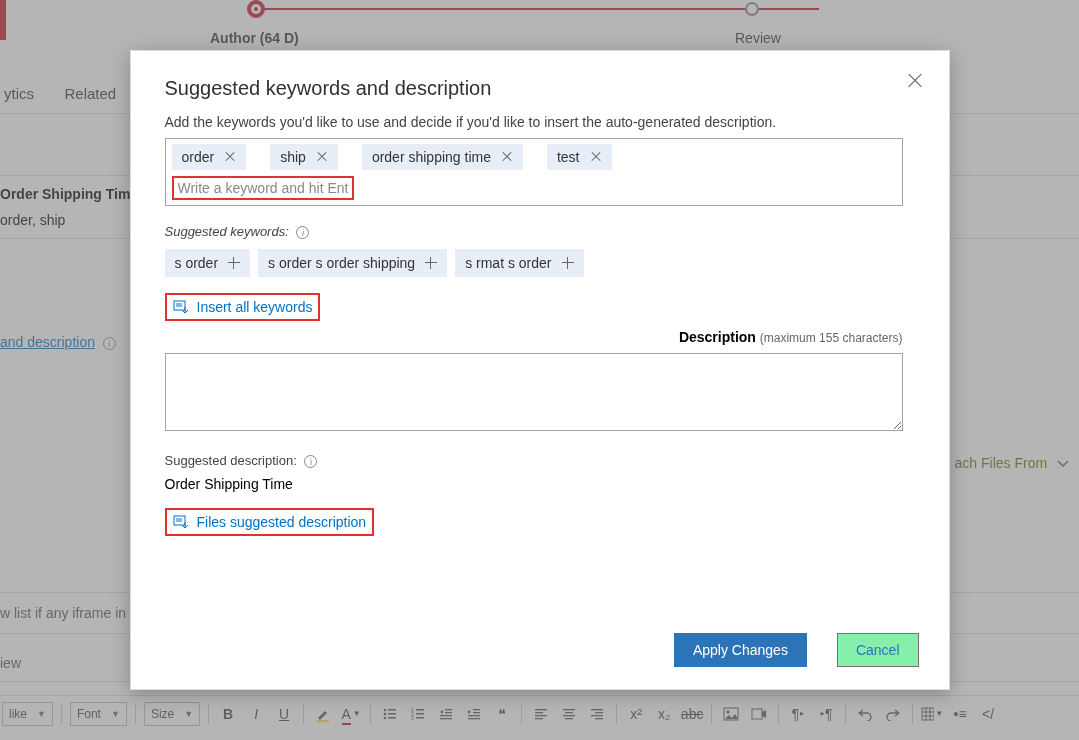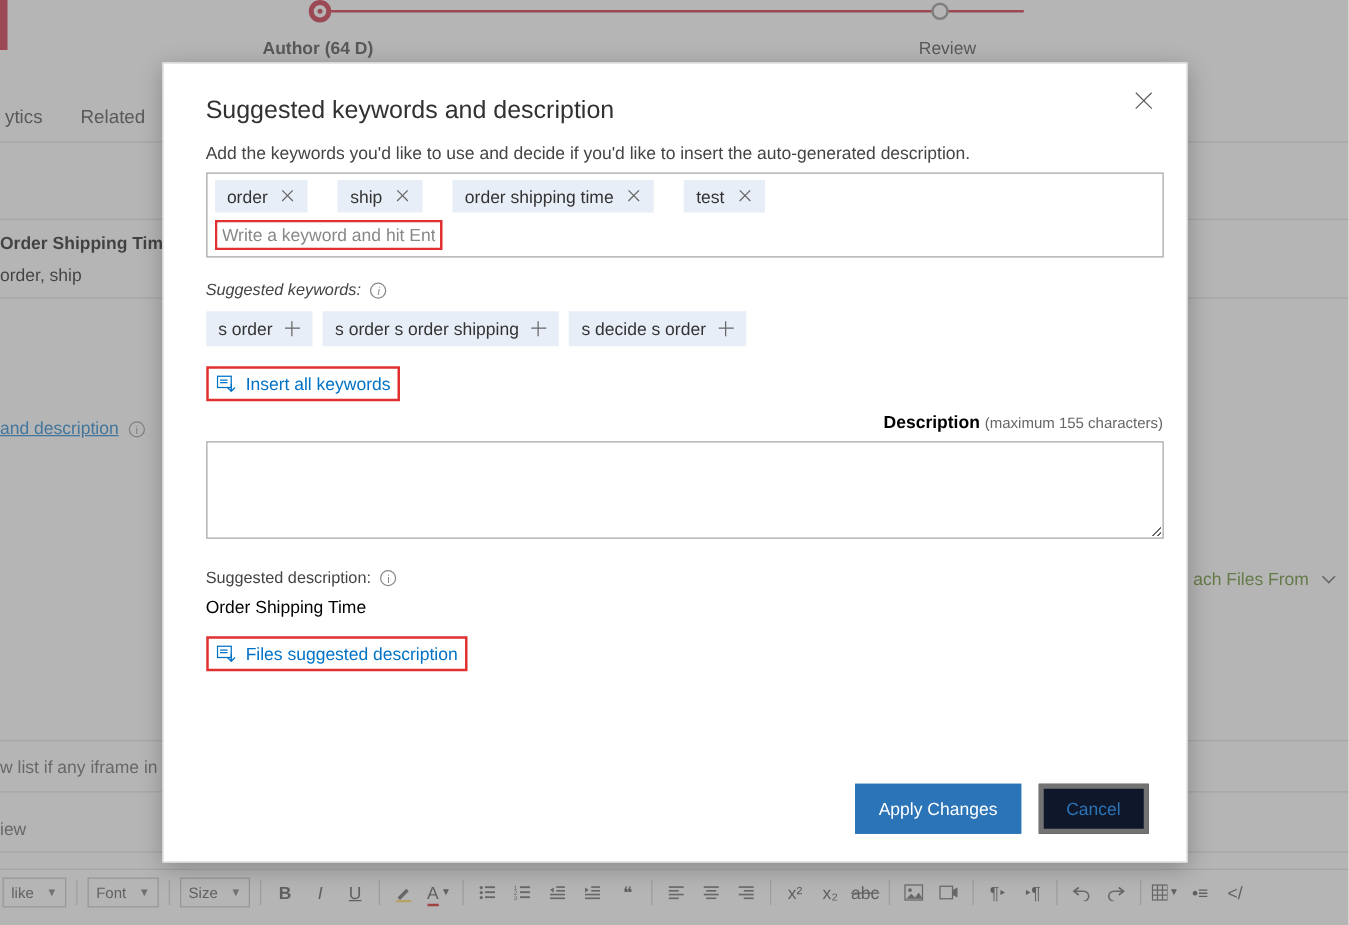--- a/index.html
+++ b/index.html
@@ -39,21 +39,21 @@
 
   
   .editor-toolbar{ position:absolute; top:695px; left:0; right:0; height:36px; display:flex; align-items:center; gap:6px; padding:0 2px; border-top:1px solid #ddd;}
   .tb-drop{ border:1px solid #bbb; height:24px; display:inline-flex; align-items:center; padding:0 6px; font-size:12px; color:#444; background:#fff;}
   .tb-drop .tri{ margin-left:10px; font-size:9px; color:#666;}
   .tb-ic{ width:22px; height:22px; display:inline-flex; align-items:center; justify-content:center; font-size:14px; color:#444; cursor:pointer;}
   .tb-sep{ width:1px; height:20px; background:#ccc; margin:0 2px;}
 
   
   .overlay{ position:absolute; inset:0; background:rgba(120,120,120,0.55); display:flex; align-items:flex-start; justify-content:center;}
-  .modal{ margin-top:50px; width:820px; min-height:640px; background:#fff; border:1px solid #ddd; box-shadow:0 4px 18px rgba(0,0,0,0.25); padding:26px 18px 24px 34px; position:relative;}
+  .modal{ margin-top:50px; width:820px; min-height:640px; background:#fff; border:1px solid #ddd; box-shadow:0 4px 18px rgba(0,0,0,0.25); padding:26px 46px 24px 34px; position:relative;}
   .modal h2{ font-weight:400; font-size:20px; color:#323130;}
   .close-x{ position:absolute; top:20px; right:24px; width:20px; height:20px; cursor:pointer;}
   .close-x::before,.close-x::after{content:"";position:absolute;top:9px;left:1px;width:18px;height:1.2px;background:#605e5c;}
   .close-x::before{transform:rotate(45deg);} .close-x::after{transform:rotate(-45deg);}
   .subtitle{ font-size:14px; color:#444; margin-top:14px;}
 
   .sect-label{ font-weight:600; font-size:14px; margin-top:22px;}
   .sect-label .mut{ font-weight:400; font-size:12px; color:#666;}
 
   .kw-box{ border:1px solid #a6a6a6; margin-top:8px; padding:5px 6px;}
@@ -76,24 +76,24 @@
 
   .insert-link{ margin-top:16px; display:inline-flex; align-items:center; border:2px solid #e03030; padding:4px 6px; font-size:14px; color:#0072c6; cursor:pointer;}
   .insert-ic{ width:16px; height:14px; margin-right:8px; position:relative;}
   .insert-ic svg{display:block;}
 
   .desc-box{ width:100%; height:78px; border:1px solid #a6a6a6; margin-top:8px; resize:both; padding:6px; font-size:14px; font-family:inherit;}
 
   .sug-desc-lbl{ margin-top:18px; font-size:13px; color:#444;}
   .sug-desc-val{ margin-top:8px; font-size:14px;}
 
-  .btn-row{ position:absolute; bottom:22px; right:30px; display:flex; gap:14px;}
+  .btn-row{ position:absolute; bottom:22px; right:30px; display:flex; gap:30px;}
   .btn{ padding:8px 18px; font-size:14px; cursor:pointer;}
   .btn-primary{ background:#2b74b8; color:#fff; border:1px solid #2b74b8;}
-  .btn-secondary{ background:#0f172a; color:#2b74b8; border:4px solid #737373;}
+  .btn-secondary{ background:#86efac; color:#2b74b8; border:1px solid #737373;}
 
 </style>
 </head>
 <body>
 
 <div class="bg-page">
   <div class="red-strip"></div>
   <div class="progress-bar">
     <div class="progress-track"></div>
     <div class="progress-dot author-dot"></div>
@@ -322,21 +322,21 @@
     <div class="sug-tags">
       <span class="sug-tag">
           <span>s order</span>
           <span class="plus"></span>
         </span>
       <span class="sug-tag">
           <span>s order s order shipping</span>
           <span class="plus"></span>
         </span>
       <span class="sug-tag">
-          <span>s decide s order</span>
+          <span>s rmat s order</span>
           <span class="plus"></span>
         </span>
     </div>
 
     <div class="insert-link">
       <span class="insert-ic">
         <svg width="16" height="14">
             <rect x="1" y="1" width="11" height="9" fill="none" stroke="#0072c6"></rect>
             <line x1="3" y1="4" x2="9" y2="4" stroke="#0072c6"></line>
             <line x1="3" y1="6" x2="9" y2="6" stroke="#0072c6"></line>

